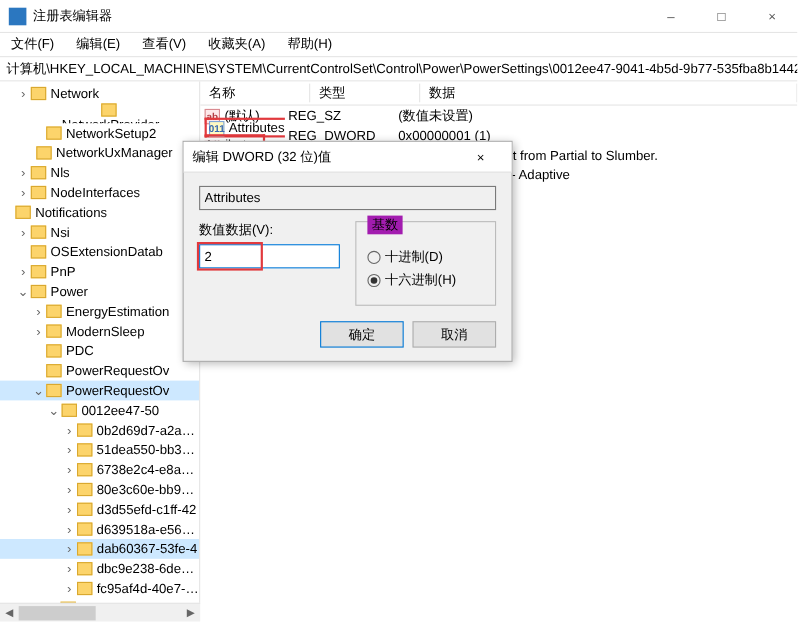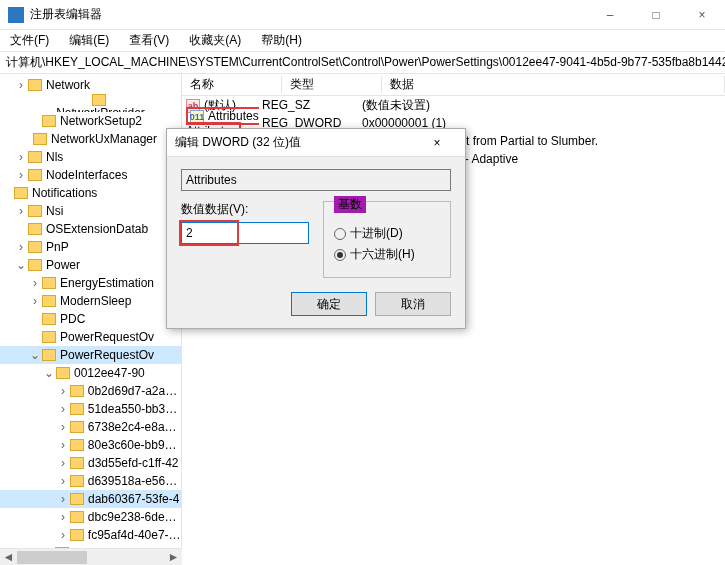--- a/index.html
+++ b/index.html
@@ -169,21 +169,21 @@
         <span class="label">PowerRequestOv</span>
       </div>
       <div class="tree-row selected" style="padding-left: 28px;">
         <span class="tw">⌄</span>
         <span class="folder-icon"></span>
         <span class="label">PowerRequestOv</span>
       </div>
       <div class="tree-row" style="padding-left: 42px;">
         <span class="tw">⌄</span>
         <span class="folder-icon"></span>
-        <span class="label">0012ee47-90</span>
+        <span class="label">0012ee47-50</span>
       </div>
       <div class="tree-row" style="padding-left: 56px;">
         <span class="tw">›</span>
         <span class="folder-icon"></span>
         <span class="label">0b2d69d7-a2a1-4</span>
       </div>
       <div class="tree-row" style="padding-left: 56px;">
         <span class="tw">›</span>
         <span class="folder-icon"></span>
         <span class="label">51dea550-bb38-4</span>

